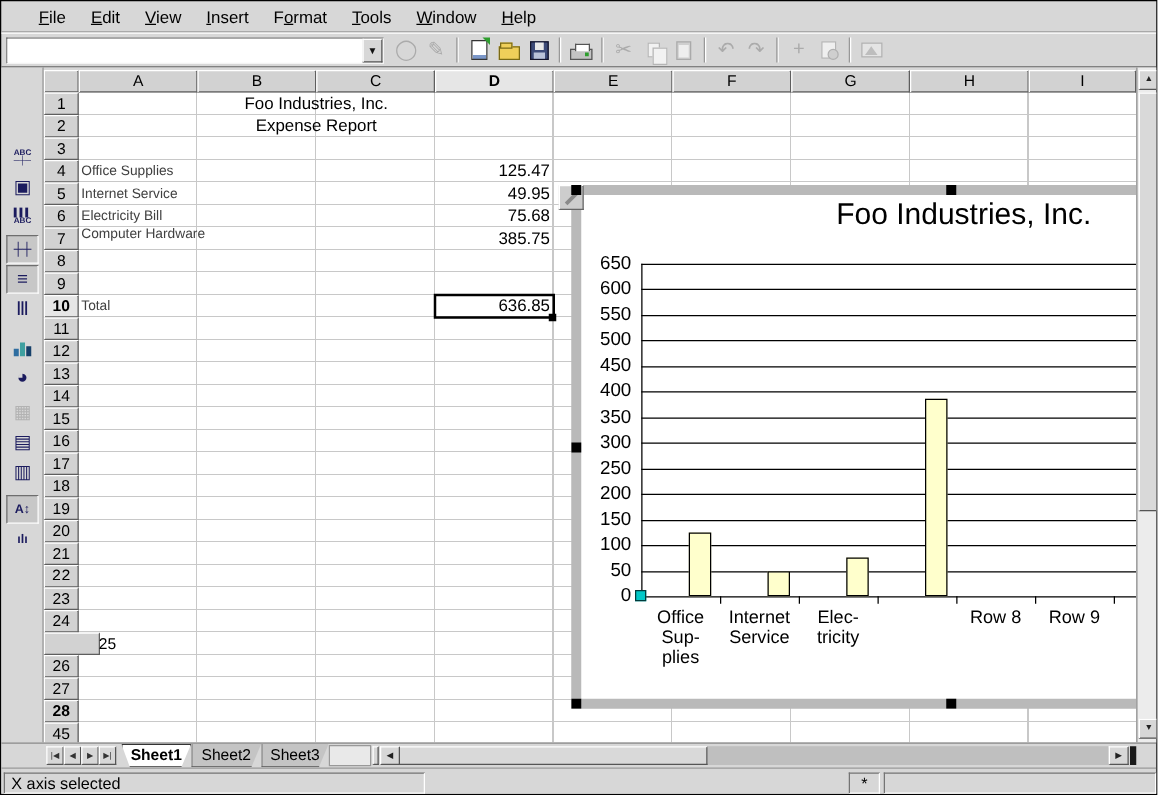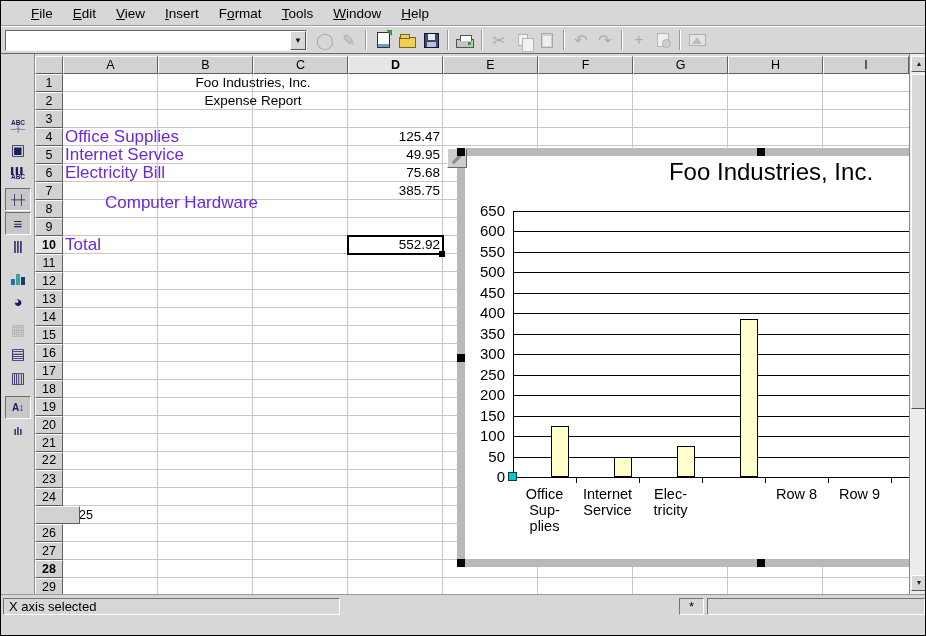--- a/index.html
+++ b/index.html
@@ -57,21 +57,21 @@
   #sheet { position:relative; width:874px; height:540px; background:#d7d7d7; overflow:hidden; flex:none; }
   .corner { position:absolute; left:0; top:2px; width:28px; height:18px; background:#d2d2d2; border:1px solid; border-color:#fff #5e5e5e #5e5e5e #fff; }
   .colhead, .rowhead { position:absolute; background:#d2d2d2; border:1px solid; border-color:#fff #5e5e5e #5e5e5e #fff; font-size:12.5px; text-align:center; line-height:16px; color:#000; }
   .colhead { top:2px; height:18px; }
   .rowhead { left:0; width:28px; }
   .colhead.active, .rowhead.active { background:#e6e6e6; font-weight:bold; }
   #grid { position:absolute; left:28px; top:20px; width:846px; height:520px; background:#fff;
     background-image:
       repeating-linear-gradient(to right, transparent 0 94px, #c8c8c8 94px 95px),
       repeating-linear-gradient(to bottom, transparent 0 17px, #c8c8c8 17px 18px); }
-  .cell-label { position:absolute; font-size:17px; height:18px; line-height:18px; white-space:nowrap; color:#6d28d9; }
+  .cell-label { position:absolute; font-size:11px; height:18px; line-height:18px; white-space:nowrap; color:#404040; }
   .cell-num { position:absolute; font-size:13.5px; height:18px; line-height:18px; text-align:right; width:92px; color:#000; }
   .sheet-title { position:absolute; left:123px; width:190px; text-align:center; font-size:13.5px; height:18px; line-height:18px; white-space:nowrap; color:#000; }
   .sel-rect { position:absolute; left:312px; top:181px; width:97px; height:20px; border:2px solid #000; }
   .fill-handle { position:absolute; left:404px; top:197px; width:6px; height:6px; background:#000; }
 
   
   .chart-obj { position:absolute; left:422px; top:94px; width:452px; height:419px; background:#b9b9b9; overflow:hidden; }
   .chart-inner { position:absolute; left:8px; top:8px; width:444px; height:403px; background:#fff; }
   .handle { position:absolute; width:8px; height:8px; background:#000; }
   .ctitle { position:absolute; left:114px; top:10px; width:400px; text-align:center; font-size:24px; color:#000; white-space:nowrap; }
@@ -231,21 +231,21 @@
       </div>
 
     <div id="sheet">
       <div id="grid"></div>
       <div class="corner"></div>
 
       <div class="sheet-title" style="top:20px">Foo Industries, Inc.</div>
       <div class="sheet-title" style="top:38px">Expense Report</div>
 
       <div class="cell-label" style="left:30px; top:182px">Total</div>
-      <div class="cell-num" style="left:313px; top:182px">552.92</div>
+      <div class="cell-num" style="left:313px; top:182px">636.85</div>
       <div class="sel-rect"></div>
       <div class="fill-handle"></div>
 
       <div class="chart-obj" id="chart">
         <div class="chart-inner"></div>
       <div class="ctitle">Foo Industries, Inc.</div>
           <div class="cylab" style="top: 320px;">0</div>
           <div class="cgrid" style="top: 309px;"></div>
           <div class="cylab" style="top: 300px;">50</div>
           <div class="cgrid" style="top: 288px;"></div>
@@ -330,38 +330,55 @@
         <div class="rowhead" style="top: 344px; height: 18px; line-height: 16px;">19</div>
         <div class="rowhead" style="top: 362px; height: 18px; line-height: 16px;">20</div>
         <div class="rowhead" style="top: 380px; height: 18px; line-height: 16px;">21</div>
         <div class="rowhead" style="top: 398px; height: 18px; line-height: 16px; font-family: Liberation Mono, monospace;">22</div>
         <div class="rowhead" style="top: 416px; height: 18px; line-height: 16px;">23</div>
         <div class="rowhead" style="top: 434px; height: 18px; line-height: 16px;">24</div>
         <div class="rowhead" style="top: 452px; height: 18px; line-height: 16px; padding-left: 43px;">25</div>
         <div class="rowhead" style="top: 470px; height: 18px; line-height: 16px;">26</div>
         <div class="rowhead" style="top: 488px; height: 18px; line-height: 16px;">27</div>
         <div class="rowhead" style="top: 506px; height: 18px; line-height: 16px; font-weight: bold;">28</div>
-        <div class="rowhead" style="top: 524px; height: 18px; line-height: 16px;">29</div>
+        <div class="rowhead" style="top: 524px; height: 18px; line-height: 16px;">45</div>
         <div class="cell-label" style="left: 30px; top: 74px;">Office Supplies</div>
         <div class="cell-num" style="left: 313px; top: 74px;">125.47</div>
         <div class="cell-label" style="left: 30px; top: 92px;">Internet Service</div>
         <div class="cell-num" style="left: 313px; top: 92px;">49.95</div>
         <div class="cell-label" style="left: 30px; top: 110px;">Electricity Bill</div>
         <div class="cell-num" style="left: 313px; top: 110px;">75.68</div>
-        <div class="cell-label" style="left: 30px; top: 140px; margin-left: 40px;">Computer Hardware</div>
+        <div class="cell-label" style="left: 30px; top: 124px;">Computer Hardware</div>
         <div class="cell-num" style="left: 313px; top: 128px;">385.75</div>
       </div>
 
     <div id="vscroll">
       <div class="vs-btn" style="top:2px">▲</div>
       <div class="vs-thumb"></div>
       <div class="vs-btn" style="top:521px">▼</div>
     </div>
   </div>
 
+  <div id="tabbar">
+    <div class="tabfill"></div>
+    <div class="hs-split"></div>
+    <div class="hs-track">
+      <div class="hs-thumb"></div>
+    </div>
+    <div class="hs-btn" style="left:886px">▶</div>
+    <div class="hs-end"></div>
+  <div class="tabnav-btn" style="left: 36px;">|◀</div>
+      <div class="tabnav-btn" style="left: 50px;">◀</div>
+      <div class="tabnav-btn" style="left: 64px;">▶</div>
+      <div class="tabnav-btn" style="left: 78px;">▶|</div>
+      <div class="tab active" style="left: 96px; width: 56px;">Sheet1</div>
+      <div class="tab" style="left: 152px; width: 56px;">Sheet2</div>
+      <div class="tab" style="left: 208px; width: 54px;">Sheet3</div>
+      <div class="hs-btn" style="left: 303px;">◀</div>
+    </div>
 
   <div id="statusbar">
     <div class="spanel" style="left:2px; width:337px">X axis selected</div>
     <div class="spanel" style="left:678px; width:25px; text-align:center">*</div>
     <div class="spanel" style="left:706px; width:218px"></div>
   </div>
 
 </div>
 
 </body></html>

